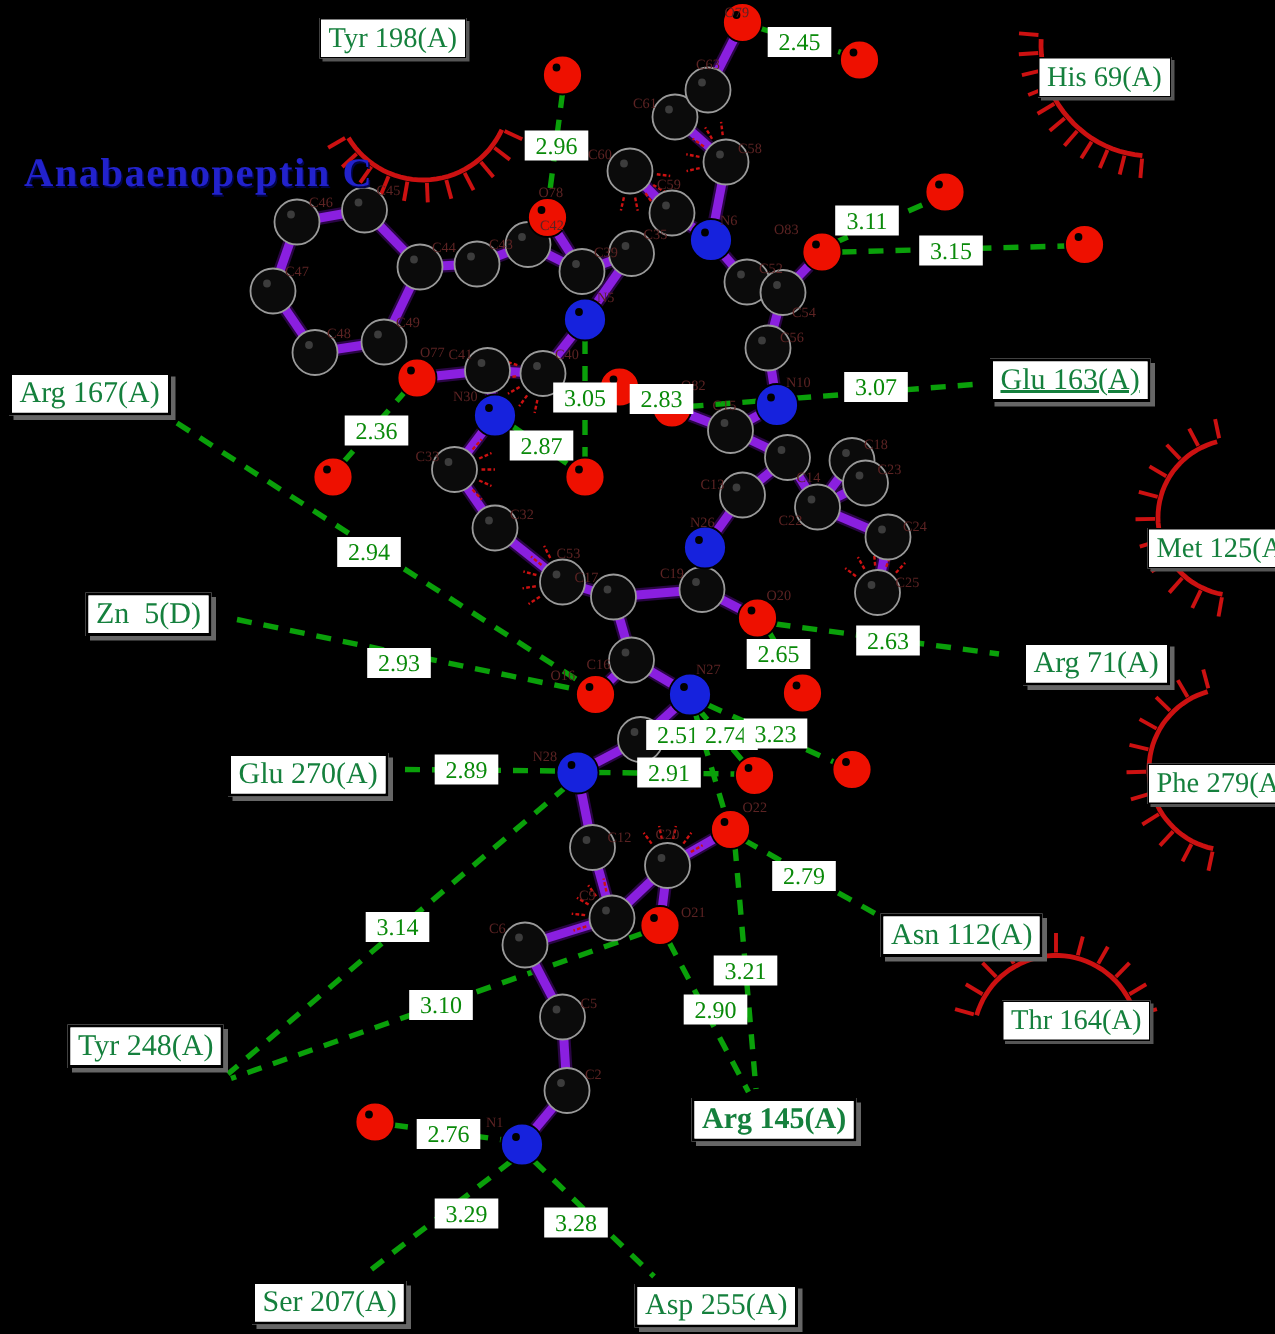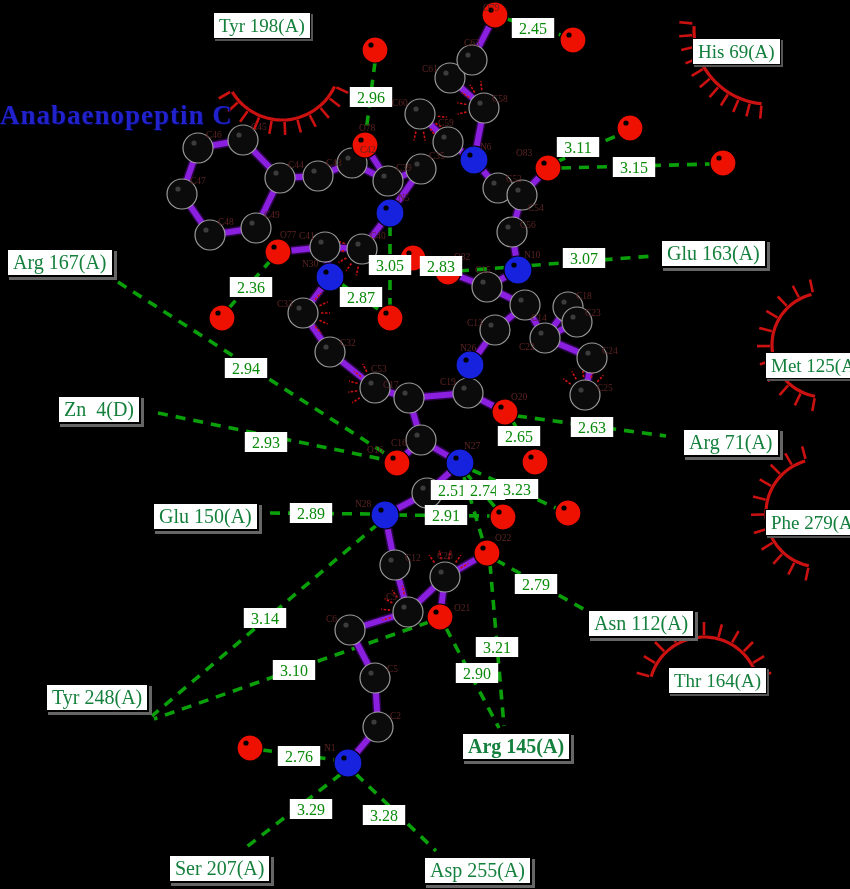--- a/index.html
+++ b/index.html
@@ -579,30 +579,30 @@
         <g>
           <rect x="289.8" y="799" width="42.4" height="20" fill="#ffffff"></rect>
           <text x="311" y="814.5" fill="#0a8a0a" font-size="16" text-anchor="middle" font-family="&quot;Liberation Serif&quot;,serif">3.29</text>
         </g>
         <g>
           <rect x="362.8" y="805" width="42.4" height="20" fill="#ffffff"></rect>
           <text x="384" y="820.5" fill="#0a8a0a" font-size="16" text-anchor="middle" font-family="&quot;Liberation Serif&quot;,serif">3.28</text>
         </g>
       </g>
     </svg>
-  <div class="title" style="left:0;top:100px;">Anabaenopeptin C</div>
+  <div class="title" style="left:16px;top:100px;">Anabaenopeptin C</div>
   <div id="residue-layer">
       <div class="res hydrophobic" style="left: 213px; top: 12px;">Tyr 198(A)</div>
       <div class="res hydrophobic" style="left: 692px; top: 38px;">His 69(A)</div>
       <div class="res hbond" style="left: 6px; top: 248px;">Arg 167(A)</div>
-      <div class="res hbond" style="left: 660px; top: 239px;">Glu 163(A)</div>
-      <div class="res hbond" style="left: 57px; top: 395px;">Zn  4(D)</div>
+      <div class="res hbond" style="left: 660px; top: 239px; text-decoration: underline;">Glu 163(A)</div>
+      <div class="res hbond" style="left: 57px; top: 395px;">Zn  5(D)</div>
       <div class="res hydrophobic" style="left: 765px; top: 352px;">Met 125(A)</div>
       <div class="res hbond" style="left: 682px; top: 428px;">Arg 71(A)</div>
-      <div class="res hbond" style="left: 152px; top: 502px;">Glu 150(A)</div>
+      <div class="res hbond" style="left: 152px; top: 502px;">Glu 270(A)</div>
       <div class="res hydrophobic" style="left: 765px; top: 509px;">Phe 279(A)</div>
       <div class="res hbond" style="left: 587px; top: 609px;">Asn 112(A)</div>
       <div class="res hydrophobic" style="left: 668px; top: 667px;">Thr 164(A)</div>
       <div class="res hbond" style="left: 45px; top: 683px;">Tyr 248(A)</div>
       <div class="res hbond" style="left: 461px; top: 732px; font-weight: bold;">Arg 145(A)</div>
       <div class="res hbond" style="left: 168px; top: 854px;">Ser 207(A)</div>
       <div class="res hbond" style="left: 423px; top: 856px; text-align: right;">Asp 255(A)</div>
     </div>
 </div>
 

